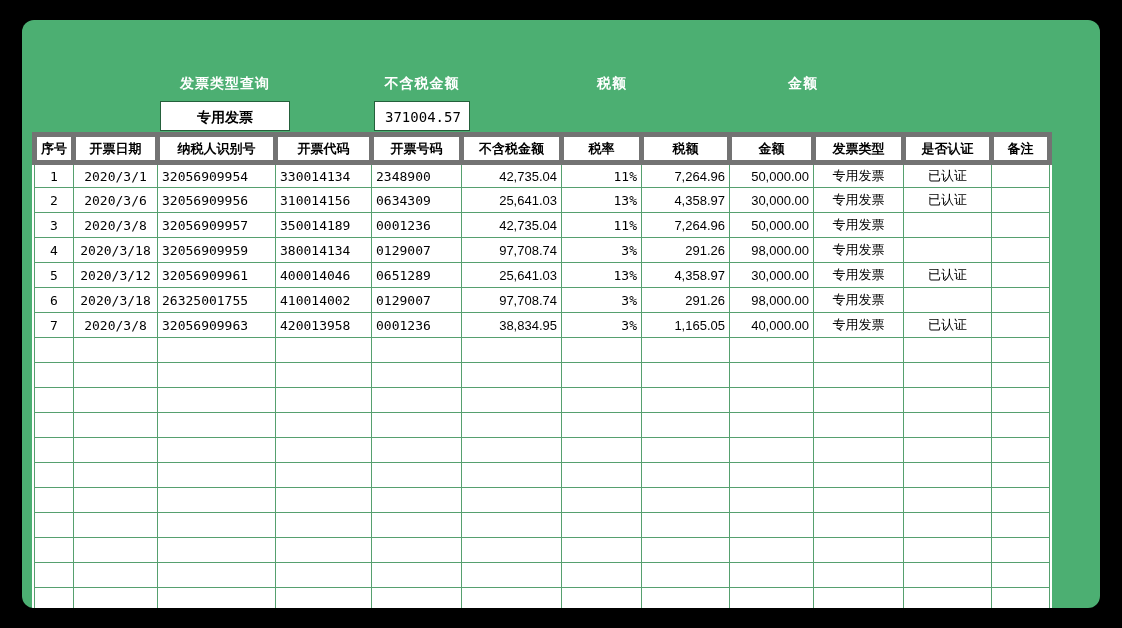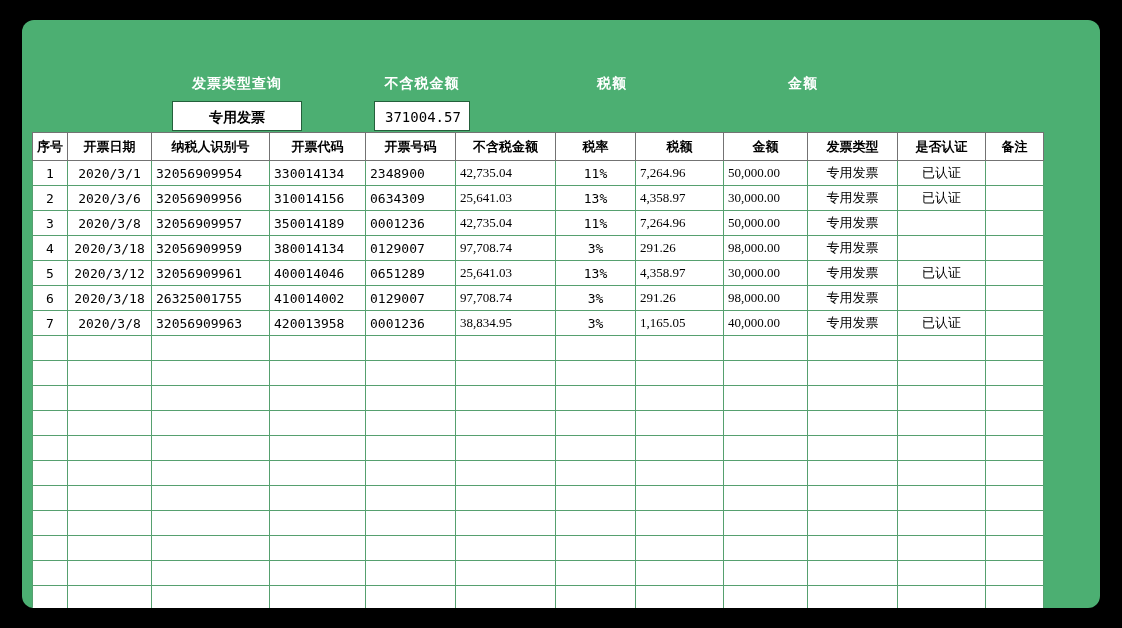--- a/index.html
+++ b/index.html
@@ -76,41 +76,41 @@
     box-sizing: border-box;
     overflow: hidden;
     white-space: nowrap;
   }
   table.grid thead th {
     background: #ffffff;
     font-weight: bold;
     text-align: center;
     color: #000000;
     height: 28px;
-    border: 1px solid #737373;
+    border: 5px solid #737373;
   }
   table.grid tbody td {
     background: #ffffff;
     color: #000000;
   }
   .c-idx   { text-align: center; font-family: "DejaVu Sans Mono", monospace; font-size: 12px;}
   .c-date  { text-align: center; font-family: "DejaVu Sans Mono", monospace; font-size: 12px;}
   .c-code  { text-align: left; font-family: "DejaVu Sans Mono", monospace; font-size: 12px;}
-  .c-num   { text-align: left; font-family: Liberation Serif, serif; font-size: 12px; padding-right: 8px;}
-  .c-rate  { text-align: center; font-family: "DejaVu Sans Mono", monospace; font-size: 12px;}
+  .c-num   { text-align: right; font-family: Liberation Sans, sans-serif; font-size: 12px; padding-right: 8px;}
+  .c-rate  { text-align: right; font-family: "DejaVu Sans Mono", monospace; font-size: 12px;}
   .c-cn    { text-align: center; font-size: 13px;}
   .c-blank { }
 </style>
 </head>
 <body>
 
 <div id="sheet">
 
   <div class="summary-row">
-    <div class="summary-block" style="left:150px; top:55px; width:130px;">
+    <div class="summary-block" style="left:138px; top:55px; width:130px;">
       <div class="summary-label">发票类型查询</div>
       <div class="summary-value cn">专用发票</div>
     </div>
     <div class="summary-block" style="left:352px; top:55px; width:96px;">
       <div class="summary-label">不含税金额</div>
       <div class="summary-value num">371004.57</div>
     </div>
     <div class="summary-block" style="left:542px; top:55px; width:96px;">
       <div class="summary-label">税额</div>
     </div>

